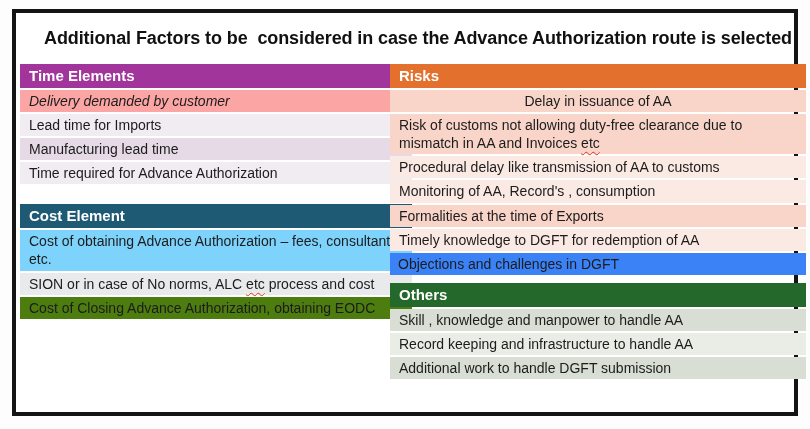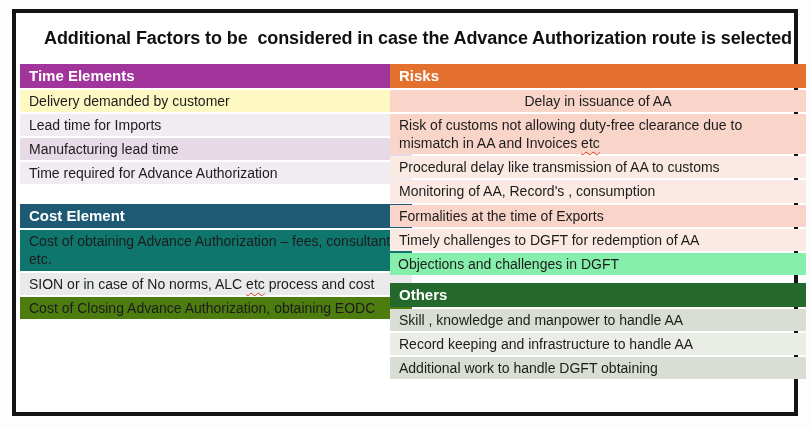--- a/index.html
+++ b/index.html
@@ -47,43 +47,43 @@
 </head>
 <body>
 
 <div class="frame"></div>
 
 <div class="title">Additional Factors to be  considered in case the Advance Authorization route is selected</div>
 
 <div class="column col-left">
     <section class="section">
       <div class="sec-header" style="background: rgb(162, 53, 156);">Time Elements</div>
-      <div class="row" style="background: #fef9c3;">Delivery demanded by customer</div>
+      <div class="row" style="background: #fca5a5; font-style: italic;">Delivery demanded by customer</div>
       <div class="row" style="background: rgb(241, 235, 242);">Lead time for Imports</div>
       <div class="row" style="background: rgb(230, 218, 231);">Manufacturing lead time</div>
       <div class="row" style="background: rgb(241, 235, 242);">Time required for Advance Authorization</div>
     </section>
     <section class="section">
       <div class="sec-header" style="background: rgb(30, 90, 116);">Cost Element</div>
-      <div class="row" style="background: #0f766e;">Cost of obtaining Advance Authorization – fees, consultant etc.</div>
+      <div class="row" style="background: #7dd3fc;">Cost of obtaining Advance Authorization – fees, consultant etc.</div>
       <div class="row" style="background: rgb(233, 234, 236);">SION  or in case of No norms, ALC <span class="squiggle">etc</span> process and cost</div>
       <div class="row" style="background: #4d7c0f;">Cost of Closing Advance Authorization, obtaining EODC</div>
     </section>
   </div>
 
 <div class="column col-right">
     <section class="section">
       <div class="sec-header" style="background: rgb(228, 112, 45);">Risks</div>
       <div class="row" style="background: rgb(248, 212, 201); text-align: center;">Delay in issuance of AA</div>
       <div class="row" style="background: rgb(248, 212, 201);">Risk of customs not allowing duty-free clearance due to mismatch in AA and Invoices <span class="squiggle">etc</span></div>
       <div class="row" style="background: rgb(251, 234, 228);">Procedural delay like transmission of AA to customs</div>
       <div class="row" style="background: rgb(251, 234, 228);">Monitoring of AA, Record's , consumption</div>
       <div class="row" style="background: rgb(248, 212, 201);">Formalities at the time of Exports</div>
-      <div class="row" style="background: rgb(251, 234, 228);">Timely challenges to DGFT for redemption of AA</div>
-      <div class="row" style="background: #86efac; padding-left: 8px;">Objections and challenges in DGFT</div>
+      <div class="row" style="background: rgb(251, 234, 228);">Timely knowledge to DGFT for redemption of AA</div>
+      <div class="row" style="background: #3b82f6; padding-left: 8px;">Objections and challenges in DGFT</div>
     </section>
     <section class="section">
       <div class="sec-header" style="background: rgb(36, 104, 44);">Others</div>
       <div class="row" style="background: rgb(216, 222, 211);">Skill , knowledge and manpower to handle AA</div>
       <div class="row" style="background: rgb(234, 237, 229);">Record keeping and infrastructure  to handle AA</div>
-      <div class="row" style="background: rgb(216, 222, 211);">Additional work to handle DGFT obtaining</div>
+      <div class="row" style="background: rgb(216, 222, 211);">Additional work to handle DGFT submission</div>
     </section>
   </div>
 
 </body></html>

